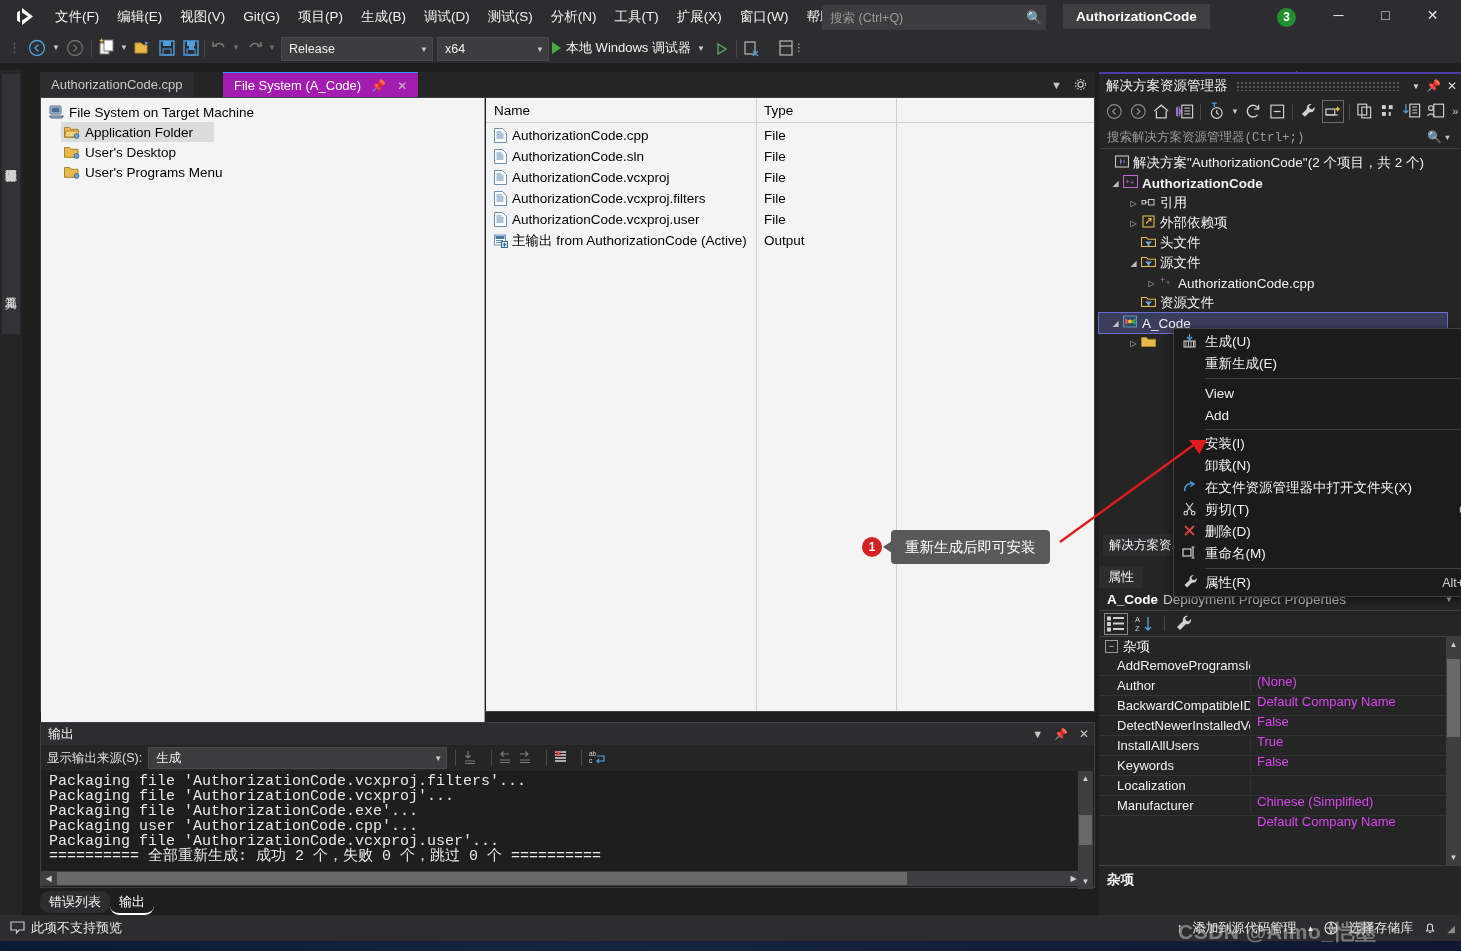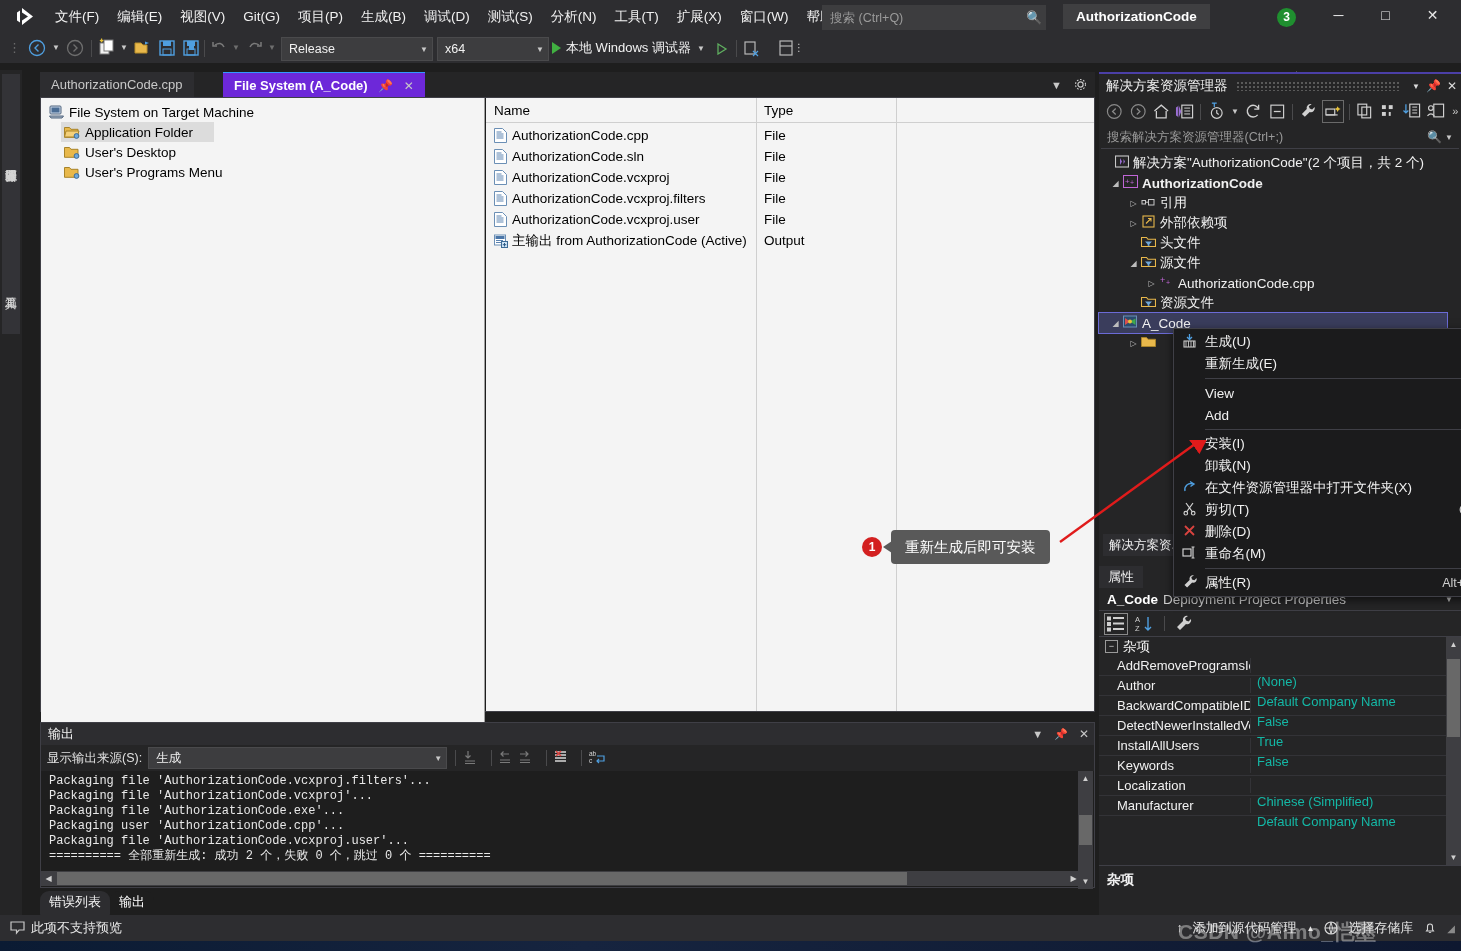--- a/index.html
+++ b/index.html
@@ -45,21 +45,21 @@
   
   .ldock{position:absolute;left:0;top:70px;width:22px;height:860px;background:#252526;}
   .ltab{position:absolute;left:2px;width:18px;background:#333337;color:#d4d4d4;font-size:12px;
         writing-mode:vertical-rl;text-orientation:upright;text-align:center;padding:6px 0;
         letter-spacing:0px;line-height:18px;}
 
   
   .tabstrip{position:absolute;left:40px;top:72px;width:1055px;height:25px;background:#252526;}
   .etab{position:absolute;top:0;height:25px;line-height:25px;padding:0 11px;font-size:13px;
         color:#c8c8c8;background:#2d2d30;white-space:nowrap;}
-  .etab.active{background:#6d28d9;color:#ffffff;font-weight:bold;border-top:1px solid #3399ff;}
+  .etab.active{background:#a21caf;color:#ffffff;font-weight:normal;border-top:1px solid #3399ff;}
   .etab .pin,.etab .x{display:inline-block;margin-left:7px;color:#c8c8c8;font-size:12px;}
   .tabstrip-r{position:absolute;right:0;top:0;height:25px;display:flex;align-items:center;gap:12px;padding-right:8px;color:#c8c8c8;font-size:11px;}
 
   
   .fs-pane{position:absolute;left:40px;top:97px;width:1055px;height:615px;background:#1e1e1e;
            border:1px solid #3f3f46;box-sizing:border-box;}
   .fs-tree{position:absolute;left:0;top:0;width:444px;height:706px;background:#f4f4f4;color:#000;
            border-right:1px solid #a0a0a0;box-sizing:border-box;}
   .fs-node{display:flex;align-items:center;height:20px;font-size:13.5px;padding-left:8px;color:#000;}
   .fs-node.sel{background:#dcdcdc;}
@@ -77,48 +77,48 @@
   .out-pane{position:absolute;left:40px;top:722px;width:1055px;height:166px;background:#1e1e1e;
             border:1px solid #3f3f46;box-sizing:border-box;}
   .out-title{position:relative;height:22px;background:#2d2d30;display:flex;align-items:center;
              padding-left:7px;font-size:13px;color:#f1f1f1;}
   .out-title-btns{position:absolute;right:5px;top:0;height:22px;display:flex;align-items:center;gap:11px;color:#c8c8c8;font-size:11px;}
   .out-toolbar{height:26px;background:#252526;display:flex;align-items:center;padding-left:6px;}
   .out-toolbar .lab{font-size:12.5px;color:#e0e0e0;margin-right:6px;}
   .out-combo{width:297px;height:20px;background:#3d3d3f;border:1px solid #4a4a4c;display:flex;align-items:center;}
   .out-combo .lbl{padding-left:7px;flex:1;font-size:12.5px;color:#f1f1f1;}
   .out-body{position:relative;height:100px;overflow:hidden;padding:3px 0 0 8px;}
-  .out-line{font-family:"Liberation Mono","DejaVu Sans Mono",monospace;font-size:12px;
+  .out-line{font-family:"Liberation Mono","DejaVu Sans Mono",monospace;font-size:15px;
             color:#e8e8e8;line-height:15px;white-space:pre;}
   .out-scroll-v{position:absolute;right:1px;top:48px;width:15px;height:118px;background:#3e3e42;}
   .out-scroll-h{position:absolute;left:0;bottom:1px;height:15px;width:1040px;background:#3e3e42;}
   .thumb-v{position:absolute;left:1px;top:44px;width:13px;height:30px;background:#686868;}
   .thumb-h{position:absolute;left:16px;top:1px;height:13px;width:850px;background:#686868;}
 
   
   .btabs{position:absolute;left:40px;top:891px;height:22px;display:flex;}
-  .btab{height:32px;line-height:22px;padding:0 9px;font-size:13px;color:#f1f1f1;background:#2d2d30;border-radius:9px;}
+  .btab{height:22px;line-height:22px;padding:0 9px;font-size:13px;color:#f1f1f1;background:#2d2d30;border-radius:9px;}
   .btab.active{background:#1e1e1e;color:#fff;border-bottom:2px solid #ffffff;}
   .statusbar{position:absolute;left:0;top:915px;width:1461px;height:26px;background:#2d2d30;
              display:flex;align-items:center;}
   .status-left{display:flex;align-items:center;padding-left:10px;font-size:13px;color:#e6e6e6;}
   .status-right{position:absolute;right:6px;display:flex;align-items:center;font-size:13px;color:#e6e6e6;gap:10px;}
 
   
   .se-pane{position:absolute;left:1099px;top:72px;width:362px;height:495px;background:#252526;
            border-top:2px solid #4b3fa7;box-sizing:border-box;}
   .se-head{height:24px;display:flex;align-items:center;padding-left:7px;font-size:13.5px;color:#f1f1f1;}
   .se-head .dots{flex:1;margin:0 8px;height:10px;
      background-image:radial-gradient(#5a5a5a 1px,transparent 1px);background-size:4px 4px;background-position:0 4px;}
   .se-head .hb{width:18px;text-align:center;color:#dcdcdc;font-size:12px;}
   .se-tb{height:27px;display:flex;align-items:center;padding-left:5px;gap:3px;}
   .se-tb .i{width:21px;height:21px;line-height:21px;text-align:center;color:#c8c8c8;font-size:13px;}
   .se-tb .i.boxed{border:1px solid #6a6a6a;}
   .se-search{height:22px;margin:1px 2px 0 2px;background:#252526;border-bottom:1px solid #3f3f46;
-             display:flex;align-items:center;}
+             display:flex;align-items:center;font-family:Liberation Mono, monospace;}
   .se-search .ph{flex:1;padding-left:6px;font-size:12.5px;color:#9a9a9a;}
   .se-tree{padding-top:4px;font-size:13.5px;}
   .se-row{display:flex;align-items:center;height:20px;color:#f1f1f1;white-space:nowrap;}
   .se-row.sel{background:#3a3d5c;outline:1px solid #6b6bd6;}
   .se-row .tw{width:13px;text-align:center;font-size:8px;color:#bdbdbd;}
   .se-row .ic{width:17px;text-align:center;}
   .se-row .tx{margin-left:3px;}
   .se-dock-tab{position:absolute;left:1103px;top:534px;height:22px;line-height:22px;padding:0 6px;
                font-size:12.5px;color:#f1f1f1;background:#2d2d30;}
 
@@ -137,21 +137,21 @@
   .pr-tb .i{width:22px;height:20px;line-height:20px;text-align:center;color:#c8c8c8;font-size:12px;}
   .pr-tb .i.boxed{border:1px solid #8a8a8a;}
   .pr-grid{position:relative;height:228px;overflow:hidden;}
   .pr-cat{display:flex;align-items:center;height:19px;padding-left:6px;font-size:13.5px;color:#f1f1f1;}
   .pr-cat .sq{width:11px;height:11px;border:1px solid #9a9a9a;color:#dcdcdc;font-size:9px;
               line-height:10px;text-align:center;margin-right:5px;}
   .pr-row{display:flex;height:19px;align-items:center;font-size:13px;
           border-bottom:1px solid #333337;}
   .pr-k{width:152px;padding-left:18px;box-sizing:border-box;color:#f1f1f1;overflow:hidden;
         white-space:nowrap;border-right:1px solid #333337;}
-  .pr-v{flex:1;padding-left:6px;color:#14b8a6;overflow:hidden;white-space:nowrap;margin-top:31px;}
+  .pr-v{flex:1;padding-left:6px;color:#d946ef;overflow:hidden;white-space:nowrap;margin-top:31px;}
   .pr-sb{position:absolute;right:0;top:0;width:15px;height:228px;background:#3e3e42;}
   .pr-sb .tb{position:absolute;left:1px;top:22px;width:13px;height:78px;background:#686868;}
   .pr-sb .ar{position:absolute;left:0;width:15px;height:15px;text-align:center;font-size:8px;color:#d0d0d0;line-height:15px;}
   .pr-desc{border-top:1px solid #3f3f46;height:50px;padding:5px 8px;font-size:13.5px;color:#f1f1f1;font-weight:bold;}
 
   
   .ctx{position:absolute;left:1173px;top:328px;width:330px;background:#1b1b1c;
        border:1px solid #3f3f46;box-shadow:0 3px 9px rgba(0,0,0,.6);padding:2px 0;z-index:40;}
   .ctx-item{display:flex;align-items:center;height:22px;font-size:13.5px;color:#f1f1f1;}
   .ctx-item .ic{width:31px;text-align:center;font-size:13px;}

